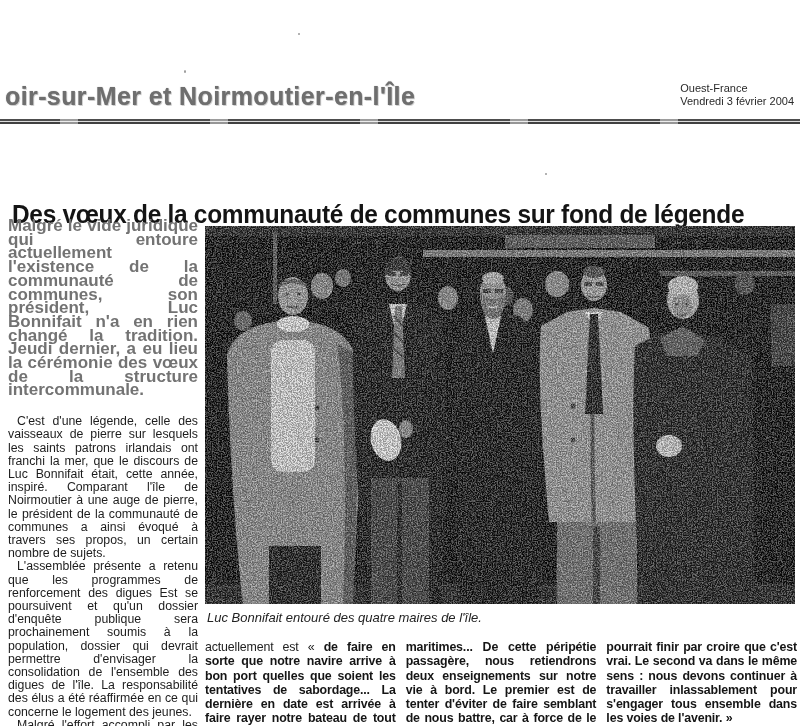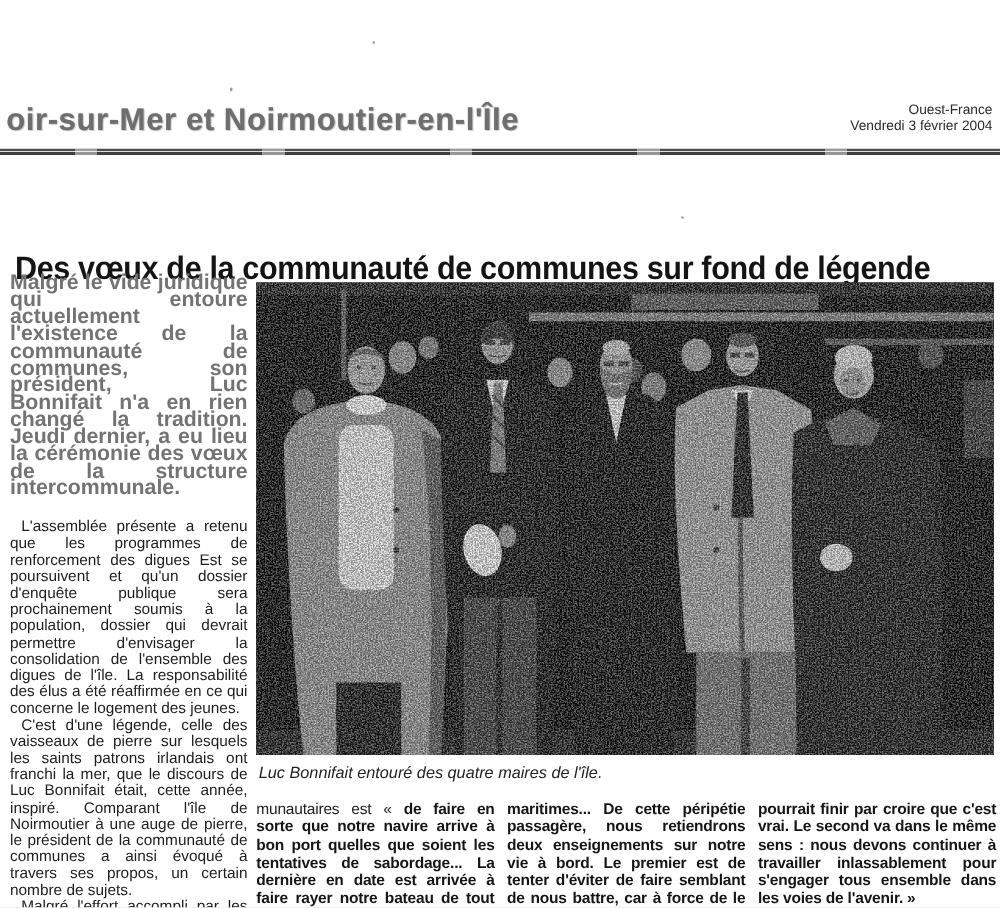--- a/index.html
+++ b/index.html
@@ -11,21 +11,21 @@
   }
   
   .region-title{
     position:absolute;left:5px;top:82px;
     font-size:25px;font-weight:bold;letter-spacing:.4px;
     color:#6e6e6e;
     text-shadow:0 0 1px rgba(90,90,90,.55), 1px 1px 0 rgba(140,140,140,.35);
     white-space:nowrap;
   }
   .masthead-right{
-    position:absolute;right:6px;top:82px;text-align:right;
+    position:absolute;right:6px;top:82px;text-align:left;
     font-size:11px;line-height:13px;color:#2a2a2a;
   }
   .masthead-rule{
     position:absolute;left:0;top:119px;width:800px;height:5px;
     background:
       linear-gradient(180deg,#3a3a3a 0 2px,#d9d9d9 2px 3px,#2c2c2c 3px 5px);
     opacity:.9;
   }
   .masthead-rule::after{
     content:"";position:absolute;inset:0;
@@ -81,22 +81,22 @@
   <div class="masthead-right">
     <div>Ouest-France</div>
     <div>Vendredi 3 février 2004</div>
   </div>
   <div class="masthead-rule"></div>
 
   <h1 class="headline">Des vœux de la communauté de communes sur fond de légende</h1>
 
   <div class="left-col">
     <p class="lead">Malgré le vide juridique qui entoure actuellement l'existence de la communauté de communes, son président, Luc Bonnifait n'a en rien changé la tradition. Jeudi dernier, a eu lieu la cérémonie des vœux de la structure intercommunale.</p>
+    <p>C'est d'une légende, celle des vaisseaux de pierre sur lesquels les saints patrons irlandais ont franchi la mer, que le discours de Luc Bonnifait était, cette année, inspiré. Comparant l'île de Noirmoutier à une auge de pierre, le président de la communauté de communes a ainsi évoqué à travers ses propos, un certain nombre de sujets.</p>
     <p>L'assemblée présente a retenu que les programmes de renforcement des digues Est se poursuivent et qu'un dossier d'enquête publique sera prochainement soumis à la population, dossier qui devrait permettre d'envisager la consolidation de l'ensemble des digues de l'île. La responsabilité des élus a été réaffirmée en ce qui concerne le logement des jeunes.</p>
-    <p>C'est d'une légende, celle des vaisseaux de pierre sur lesquels les saints patrons irlandais ont franchi la mer, que le discours de Luc Bonnifait était, cette année, inspiré. Comparant l'île de Noirmoutier à une auge de pierre, le président de la communauté de communes a ainsi évoqué à travers ses propos, un certain nombre de sujets.</p>
     <p>Malgré l'effort accompli par les Iliens en matière de collecte sélective, le problème de l'élimination des déchets demeure aujourd'hui une préoccupation certaine. L'accroissement des réserves d'eau douce et la préservation des zones humides restent aussi des priorités.</p>
 
   </div>
 
   <div class="photo-wrap">
     <svg viewBox="0 0 590 378" preserveAspectRatio="none">
       <defs>
         <filter id="gw" x="0" y="0" width="100%" height="100%">
           <feTurbulence type="fractalNoise" baseFrequency="0.8" numOctaves="2" seed="3" stitchTiles="stitch"></feTurbulence>
           <feColorMatrix type="matrix" values="0 0 0 0 1  0 0 0 0 1  0 0 0 0 1  2.4 2.4 2.4 0 -3.1"></feColorMatrix>
@@ -190,21 +190,21 @@
       <ellipse cx="464" cy="220" rx="13" ry="11" fill="#c9c9c9"></ellipse>
 
       <rect x="0" y="0" width="590" height="378" filter="url(#gw)" opacity=".38"></rect>
       <rect x="0" y="0" width="590" height="378" filter="url(#gb)" opacity=".34"></rect>
     </svg>
   </div>
 
   <div class="caption">Luc Bonnifait entouré des quatre maires de l'île.</div>
 
   <div class="bottom-cols">
-    <div class="col"><span class="regular">munautaires est « </span><span>de faire en sorte que notre navire arrive à bon port quelles que soient les tentatives de sabordage... La dernière en date est arrivée à faire rayer notre bateau de tout registre des affaires</span></div>
+    <div class="col"><span class="regular">actuellement est « </span><span>de faire en sorte que notre navire arrive à bon port quelles que soient les tentatives de sabordage... La dernière en date est arrivée à faire rayer notre bateau de tout registre des affaires</span></div>
     <div class="col">maritimes... De cette péripétie passagère, nous retiendrons deux enseignements sur notre vie à bord. Le premier est de tenter d'éviter de faire semblant de nous battre, car à force de le faire on</div>
     <div class="col">pourrait finir par croire que c'est vrai. Le second va dans le même sens : nous devons continuer à travailler inlassablement pour s'engager tous ensemble dans les voies de l'avenir. »</div>
   </div>
 
   <div class="speck" style="left:298px;top:33px;width:2px;height:2px;"></div>
   <div class="speck" style="left:184px;top:70px;width:2px;height:3px;"></div>
   <div class="speck" style="left:545px;top:173px;width:2px;height:2px;"></div>
 
 </div>
 

